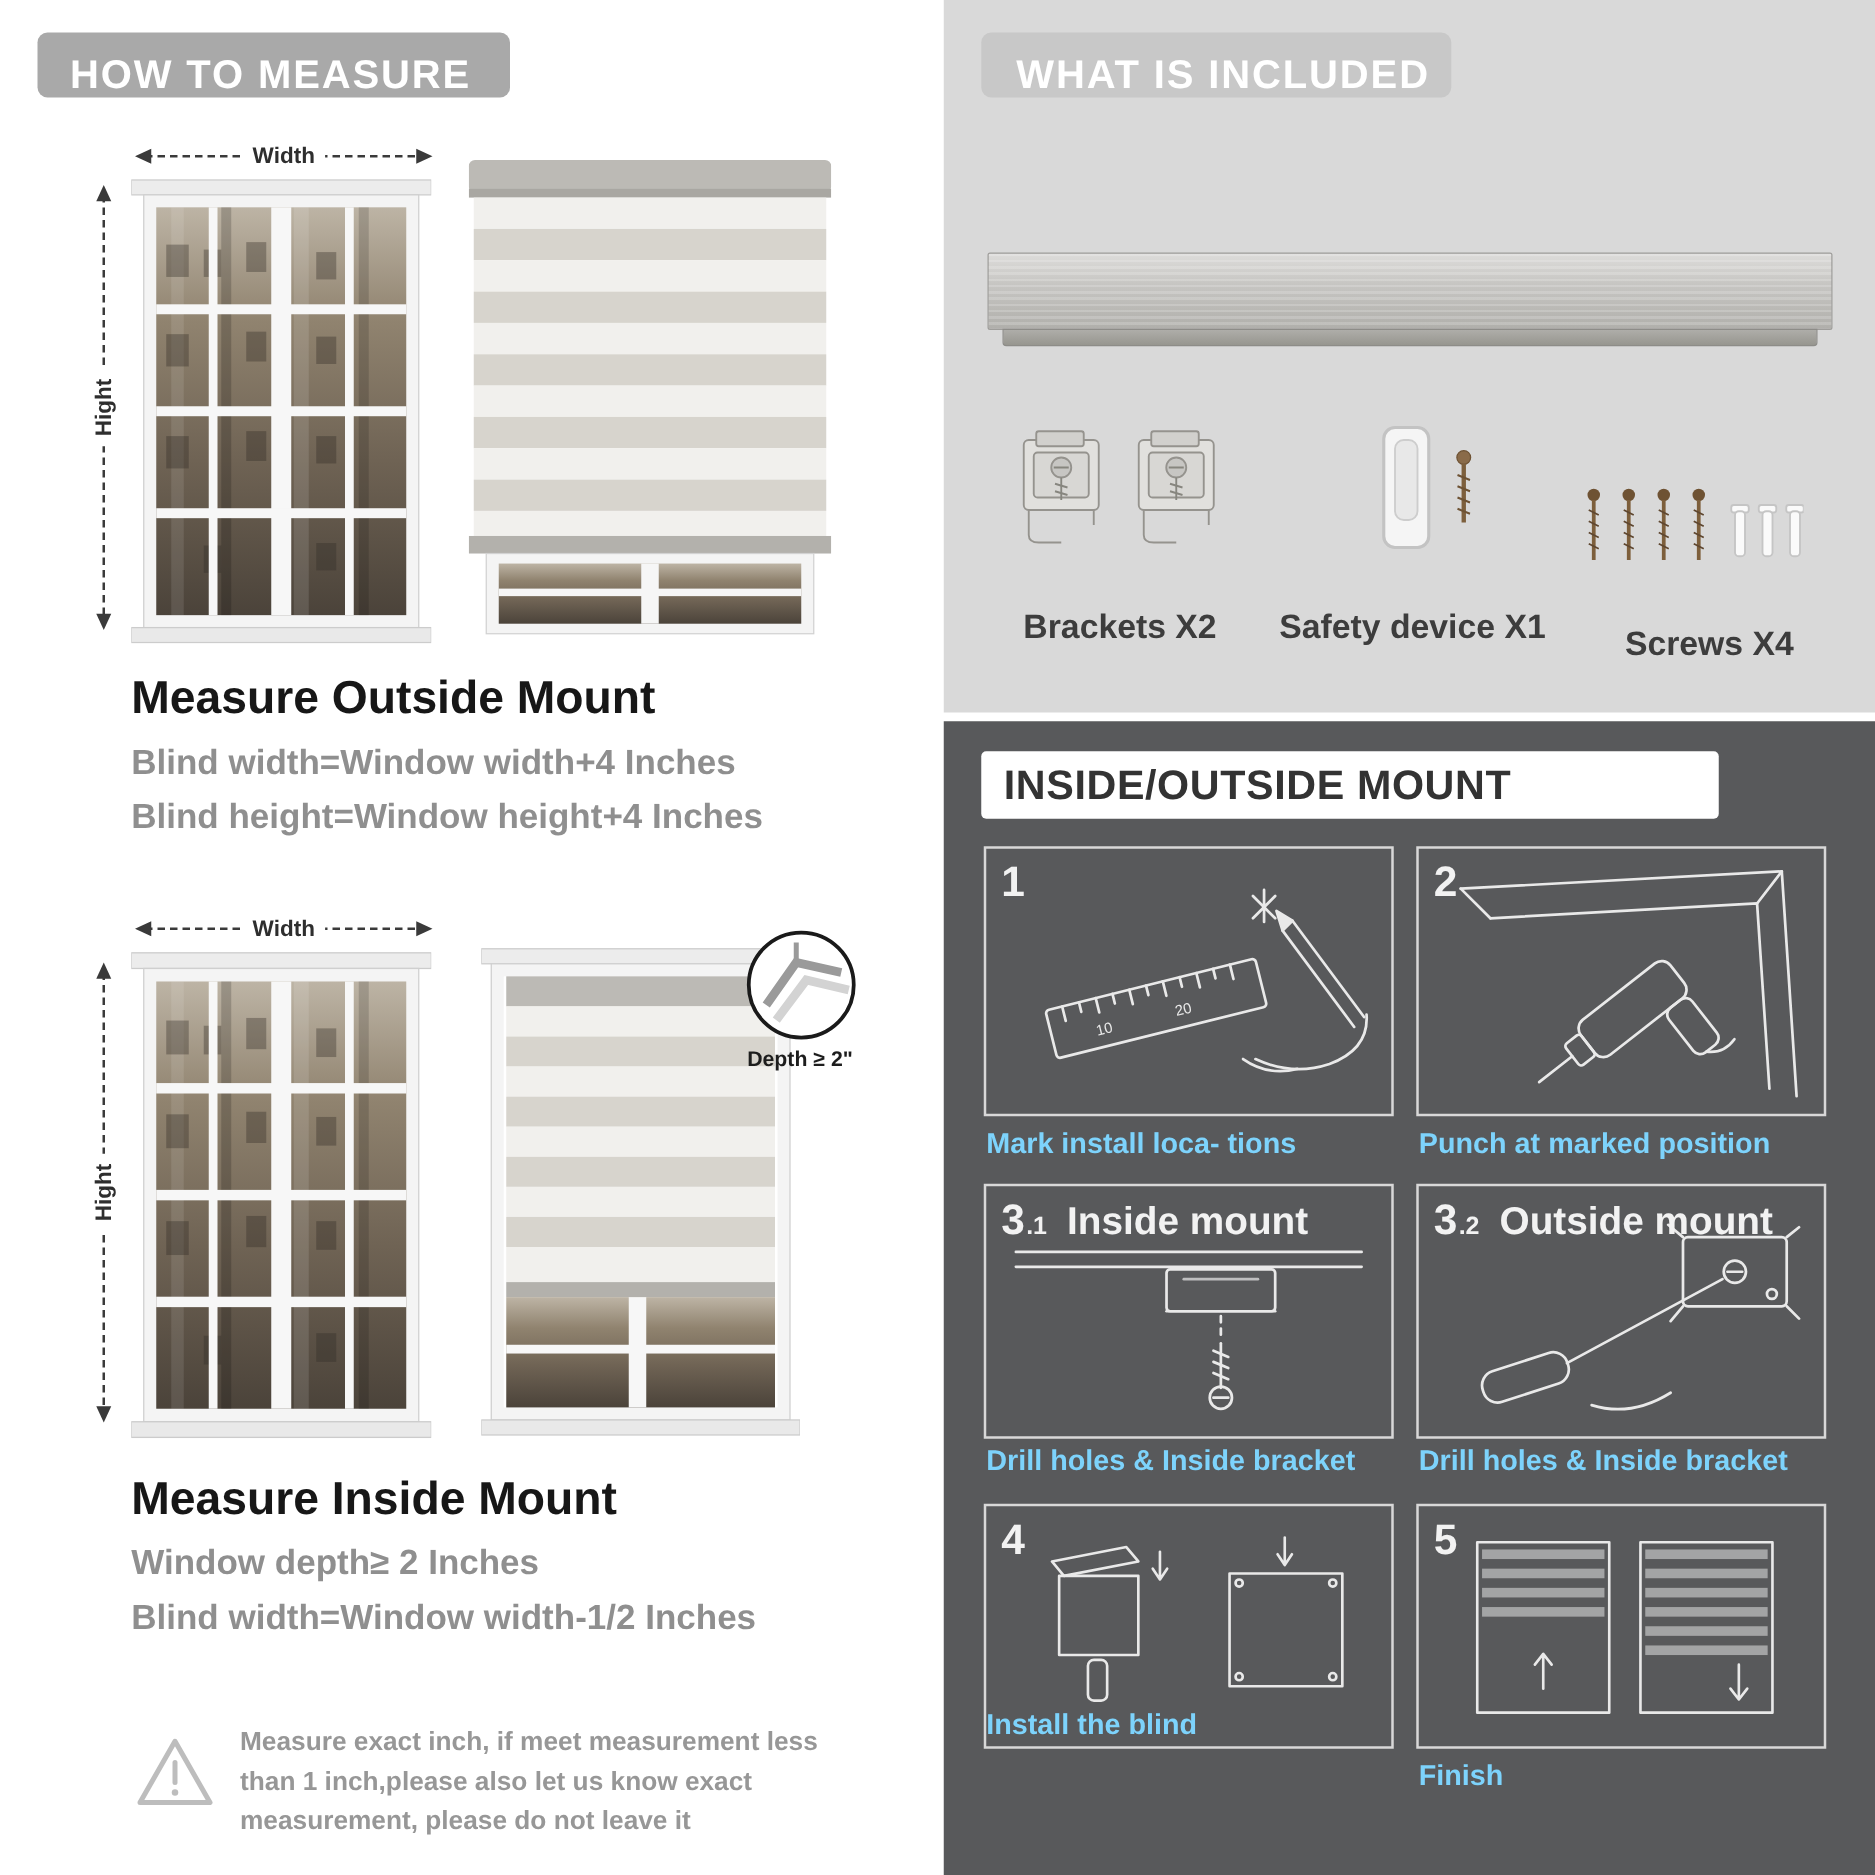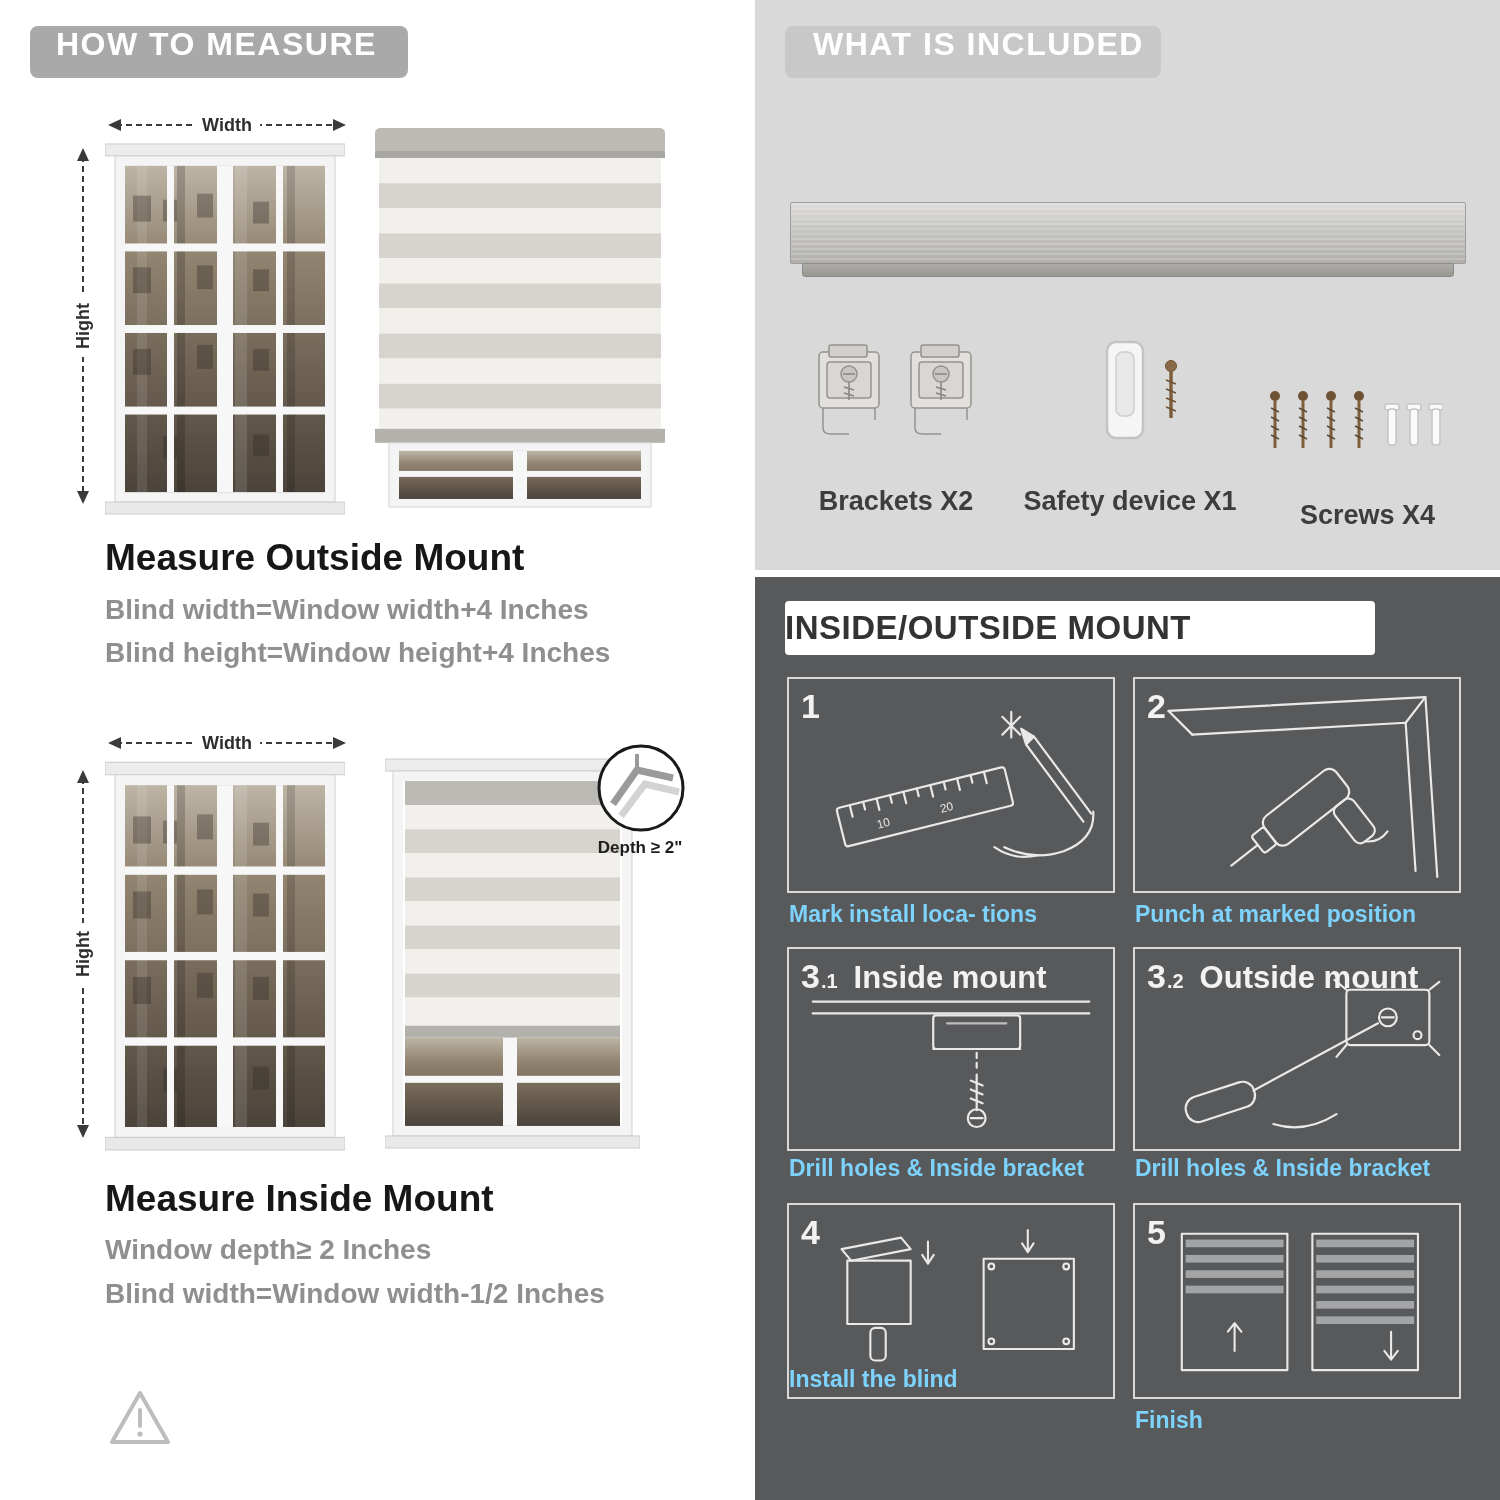--- a/index.html
+++ b/index.html
@@ -1,24 +1,24 @@
 <!DOCTYPE html>
 <html><head>
 <meta charset="utf-8">
 <style>
   *{margin:0;padding:0;box-sizing:border-box}
   html,body{width:1500px;height:1500px}
   body{position:relative;background:#ffffff;font-family:"Liberation Sans",sans-serif;overflow:hidden;color:#222}
   .abs{position:absolute}
 
   
-  .banner{border-radius:8px;color:#fff;font-weight:bold;letter-spacing:1.5px;display:flex;align-items:flex-start}
+  .banner{border-radius:8px;color:#fff;font-weight:bold;letter-spacing:1.5px;display:flex;align-items:flex-end}
   .banner-how{left:30px;top:26px;width:378px;height:52px;background:#a9a9a9;font-size:32px;padding-left:26px}
   .banner-included{left:30px;top:26px;width:376px;height:52px;background:#c8c8c8;font-size:32px;padding-left:28px}
-  .banner-mount{left:30px;top:24px;width:590px;height:54px;background:#ffffff;color:#333;font-size:33px;letter-spacing:0.5px;border-radius:4px;font-weight:bold;display:flex;align-items:center}
+  .banner-mount{left:30px;top:24px;width:590px;height:54px;background:#ffffff;color:#333;font-size:33px;padding-left:18px;letter-spacing:0.5px;border-radius:4px;font-weight:bold;display:flex;align-items:center}
 
   
   .left-col{left:0;top:0;width:755px;height:1500px;background:#fff}
   .section-heading{font-size:37px;font-weight:bold;color:#171717}
   .formula{font-size:28px;font-weight:bold;color:#8f8f8f}
   .dim-h{height:26px}
   .dim-h svg,.dim-v svg{position:absolute;left:0;top:0;width:100%;height:100%}
   .dim-label{position:absolute;left:50%;top:50%;transform:translate(-50%,-50%);background:#fff;padding:0 8px;font-size:18px;font-weight:bold;color:#2e2e2e;white-space:nowrap}
   .dim-v .dim-label{transform:translate(-50%,-50%) rotate(-90deg)}
   .depth-label{font-size:17px;font-weight:bold;color:#1d1d1d;text-align:center}
@@ -229,20 +229,21 @@
 
   <div class="abs section-heading" style="left:105px;top:1178px;">Measure Inside Mount</div>
   <div class="abs formula" style="left:105px;top:1234px;">Window depth≥ 2 Inches</div>
   <div class="abs formula" style="left:105px;top:1278px;">Blind width=Window width-1/2 Inches</div>
 
   <svg class="abs" style="left:108px;top:1388px;width:64px;height:60px;" viewBox="0 0 64 60">
     <path d="M32,5 L60,54 L4,54 Z" fill="none" stroke="#bdbdbd" stroke-width="4" stroke-linejoin="round"></path>
     <line x1="32" y1="22" x2="32" y2="38" stroke="#bdbdbd" stroke-width="4" stroke-linecap="round"></line>
     <circle cx="32" cy="46" r="2.6" fill="#bdbdbd"></circle>
   </svg>
+  <div class="abs warning-text" style="left:192px;top:1378px;width:470px;">Measure exact inch, if meet measurement less than 1 inch,please also let us know exact measurement, please do not leave it</div>
 
 </div>
 
 <div class="abs right-top">
 
   <div class="abs banner banner-included">
     <span>WHAT IS INCLUDED</span>
   </div>
 
 

